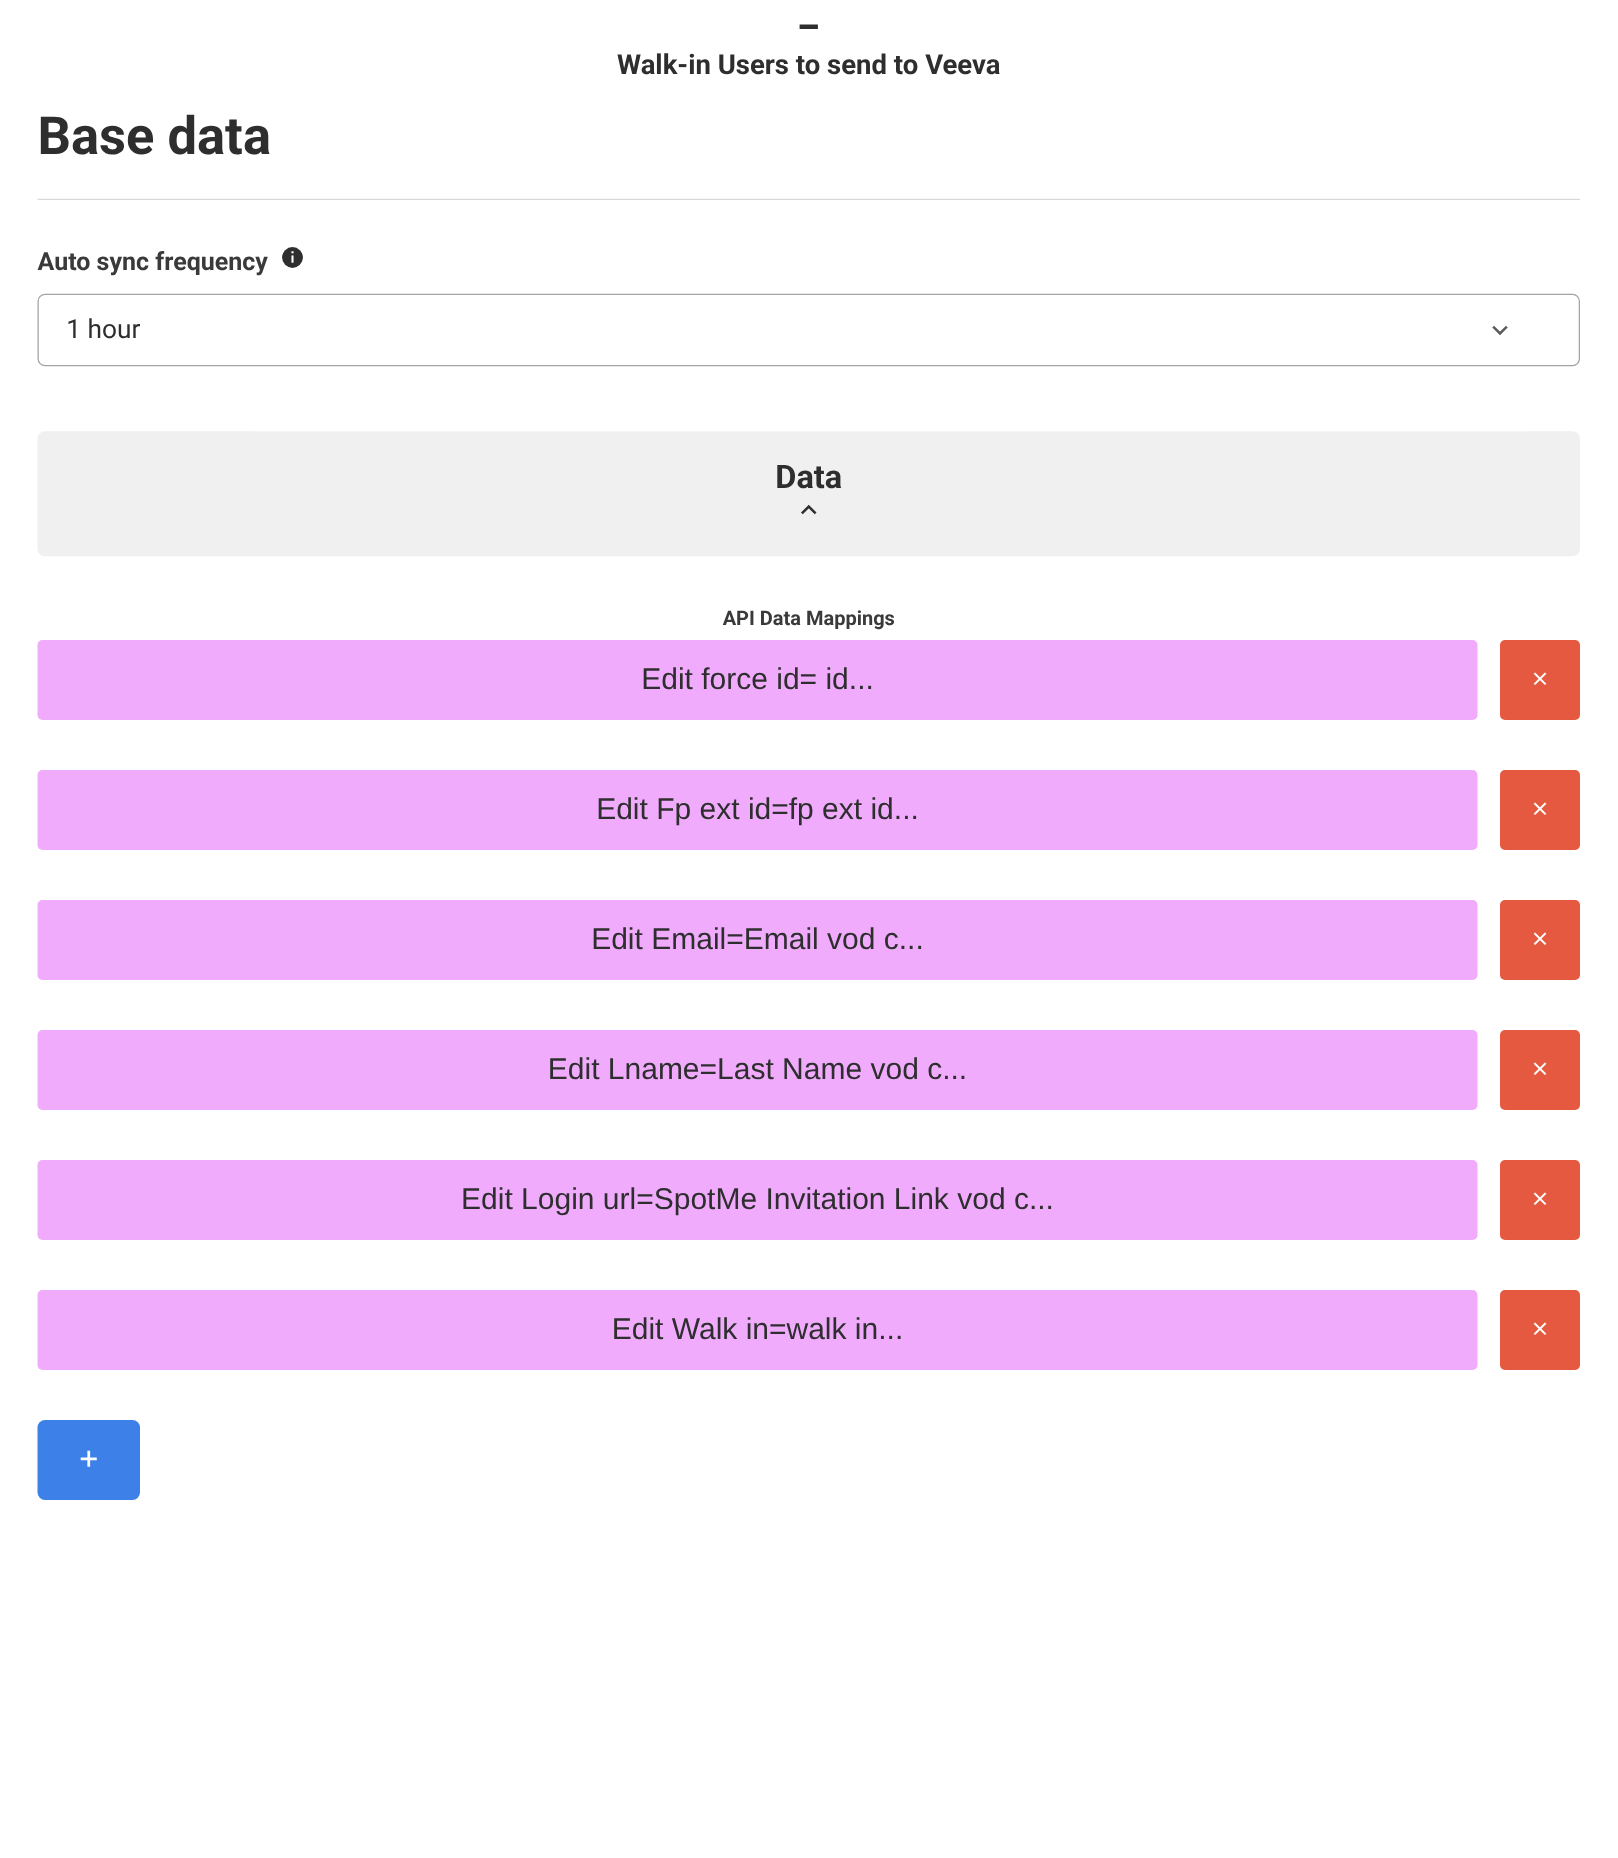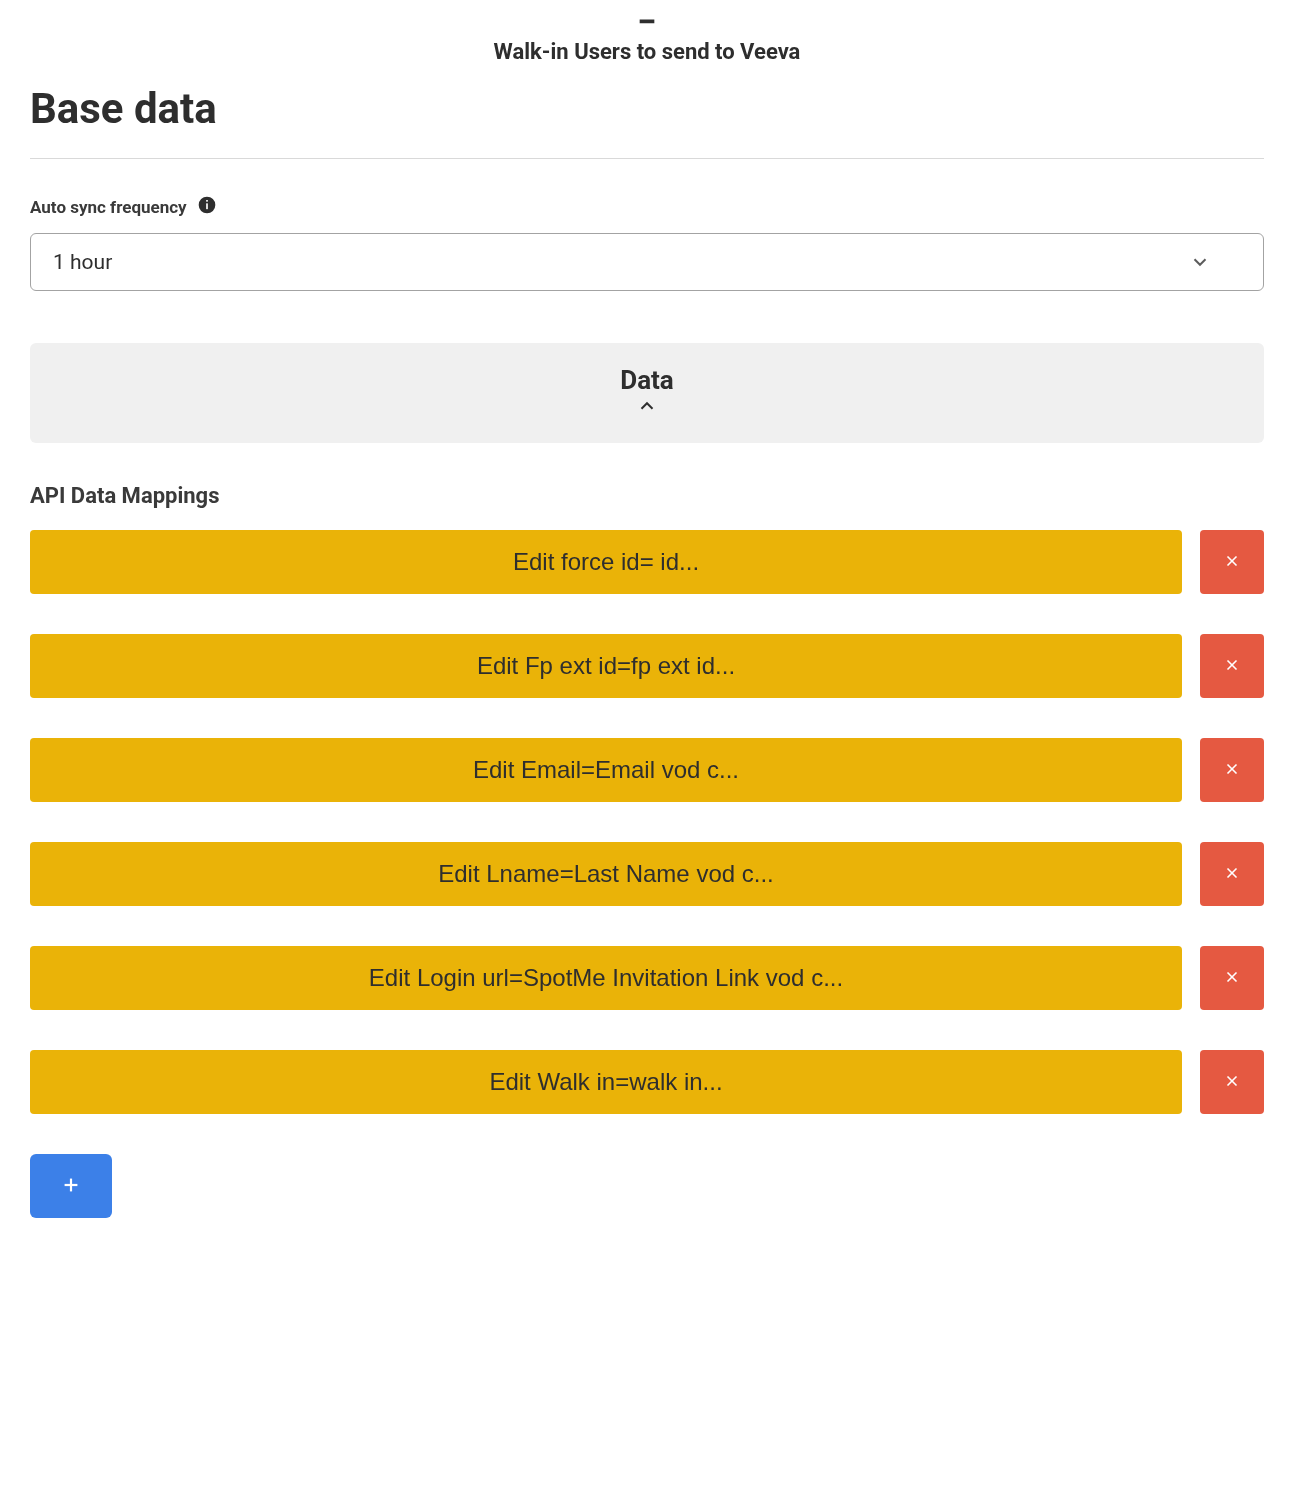--- a/index.html
+++ b/index.html
@@ -15,21 +15,21 @@
 
   
   .crumb { display:flex; align-items:center; gap:8px; padding-top:4px; font-weight:700; font-size:22px; color:#2e2e2e;flex-direction:column; }
   .crumb svg { width:22px; height:22px; fill:#2e2e2e; }
 
   
   h1.page-title { font-size:42px; font-weight:700; margin:20px 0 25px 0; color:#2e2e2e; }
   .rule { height:1px; background:#d9d9d9; margin:8px 0 36px 0; }
 
   
-  .form-label { display:flex; align-items:center; gap:10px; font-size:17px; font-weight:700; color:#3a3a3a; margin-bottom:14px; }
+  .form-label { display:flex; align-items:center; gap:10px; font-size:20px; font-weight:700; color:#3a3a3a; margin-bottom:14px; }
   .form-label svg { width:20px; height:20px; fill:#2e2e2e; }
 
   
   .select {
     width:100%;
     border:1px solid #a3a3a3;
     border-radius:6px;
     padding:16px 52px 16px 22px;
     font-size:21px;
     color:#2e2e2e;
@@ -53,29 +53,29 @@
     align-items:center;
     justify-content:space-between;
     cursor:pointer;
     margin-bottom:40px;
     flex-direction:column;
   }
   .accordion .title { font-size:26px; font-weight:700; color:#2e2e2e; }
   .accordion .chev svg { width:22px; height:22px; stroke:#2e2e2e; fill:none; stroke-width:2.2; }
 
   
-  .sub-label { font-size:22px; font-weight:700; color:#3a3a3a; margin-bottom:22px; }
+  .sub-label { font-size:16px; font-weight:700; color:#3a3a3a; margin-bottom:8px;text-align:center; }
 
   
   .row { display:flex; align-items:stretch; gap:18px; margin-bottom:40px; }
   .row:last-of-type { margin-bottom:40px; }
 
   .edit-btn {
     flex:1 1 auto;
-    background:#eab308;
+    background:#f0abfc;
     border:none;
     border-radius:4px;
     padding:18px 20px;
     font-size:24px;
     color:#2e2e2e;
     text-align:center;
     cursor:pointer;
   }
   .del-btn {
     flex:0 0 64px;

